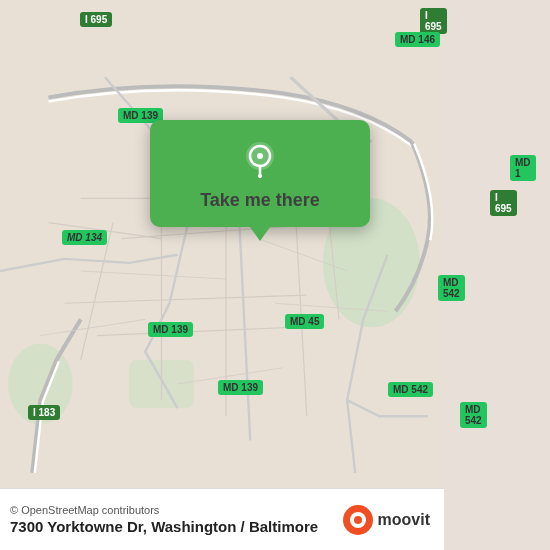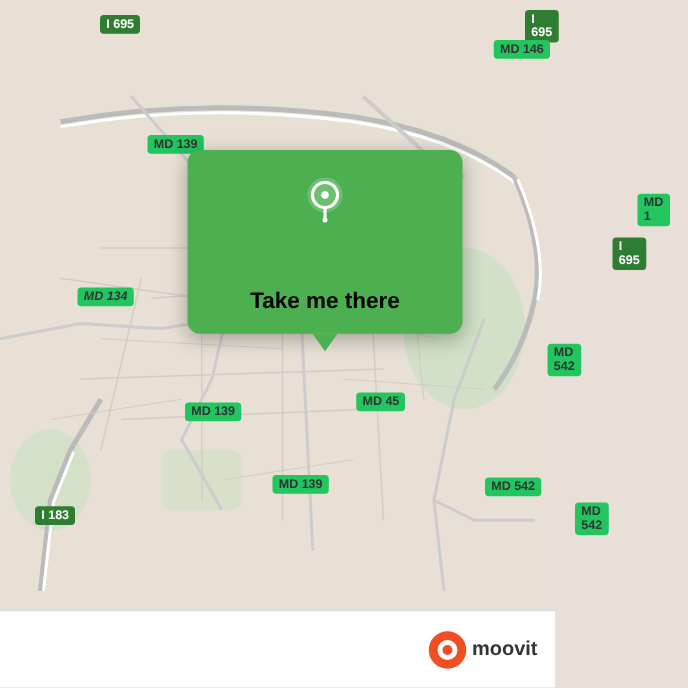--- a/index.html
+++ b/index.html
@@ -59,25 +59,24 @@
       border-top: 14px solid #4caf50;
     }
 
     .popup-pin {
       width: 42px;
       height: 42px;
       margin-bottom: 10px;
     }
 
     .popup-label {
-      color: #000000;
+      color: #404040;
       font-size: 18px;
       font-weight: 600;
       white-space: nowrap;
-      margin-top: 40px;
     }
 
     
     .bottom-bar {
       position: absolute;
       bottom: 0; left: 0; right: 0;
       background: white;
       padding: 10px 14px 10px 10px;
       display: flex;
       align-items: center;
@@ -218,20 +217,22 @@
       <circle cx="21" cy="18" r="3" fill="white"></circle>
 
       <path d="M 21 28 L 21 38" stroke="white" stroke-width="2.5" stroke-linecap="round"></path>
       <circle cx="21" cy="38" r="2" fill="white"></circle>
     </svg>
     <span class="popup-label">Take me there</span>
   </div>
 
   <div class="bottom-bar">
     <div class="bottom-left">
+      <span class="osm-credit">© OpenStreetMap contributors</span>
+      <span class="address-text">7300 Yorktowne Dr, Washington / Baltimore</span>
     </div>
     <div class="moovit-logo">
 
       <svg class="moovit-icon" viewBox="0 0 32 32" xmlns="http://www.w3.org/2000/svg">
         <circle cx="16" cy="16" r="15" fill="#f04e23"></circle>
         <circle cx="16" cy="16" r="8" fill="white"></circle>
         <circle cx="16" cy="16" r="4" fill="#f04e23"></circle>
         <path d="M 8 22 Q 16 32 24 22" stroke="#f04e23" stroke-width="2" fill="none"></path>
       </svg>
       <span class="moovit-text">moovit</span>

